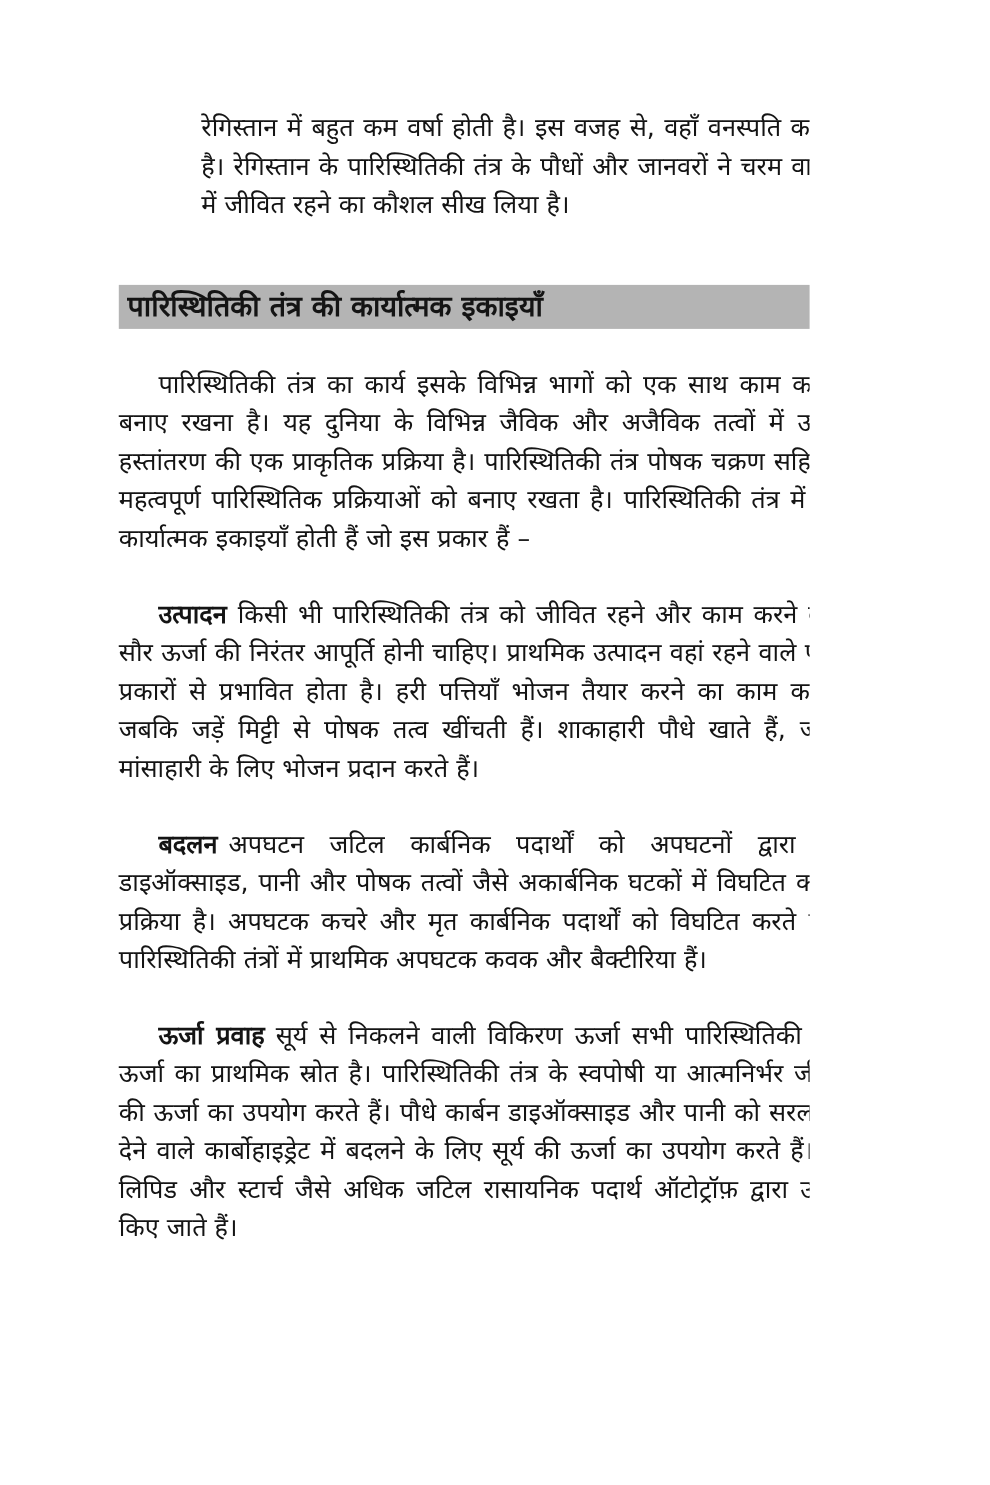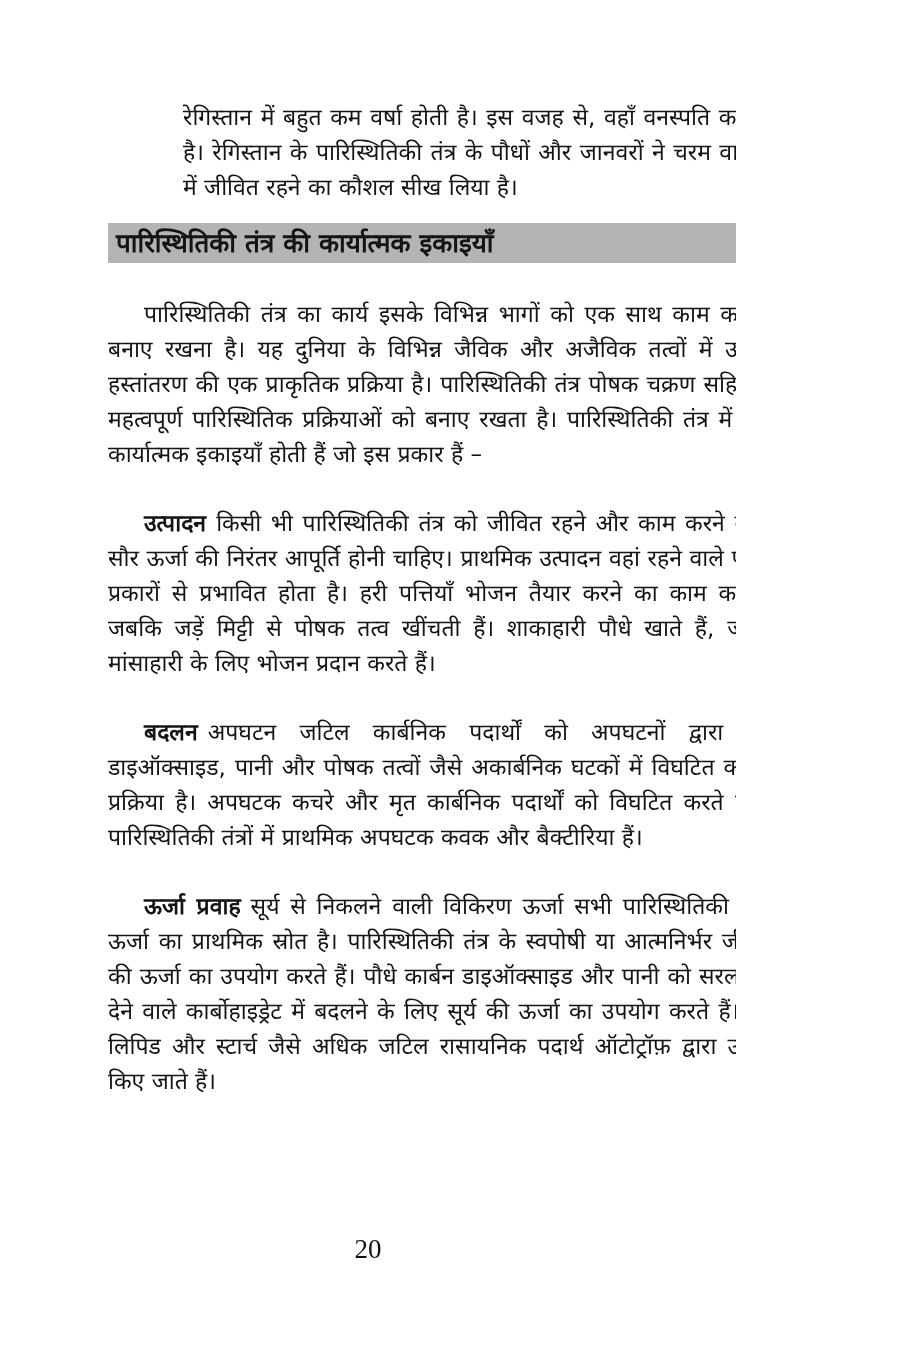--- a/index.html
+++ b/index.html
@@ -26,21 +26,21 @@
   .body-text {
     font-size: 23px;
     line-height: 35px;
     text-align: justify;
     margin: 0;
   }
   .intro-paragraph {
     margin-left: 75px;
   }
   .section-heading {
-    margin-top: 18px;
+    margin-top: 54px;
     font-weight: bold;
     font-size: 26px;
     line-height: 38px;
     padding: 1px 8px;
     text-align: left;
   }
   .paragraph {
     margin-top: 34px;
     text-indent: 36px;
   }
@@ -72,14 +72,13 @@
     <p class="body-text paragraph">पारिस्थितिकी तंत्र का कार्य इसके विभिन्न भागों को एक साथ काम करते हुए बनाए रखना है। यह दुनिया के विभिन्न जैविक और अजैविक तत्वों में ऊर्जा के हस्तांतरण की एक प्राकृतिक प्रक्रिया है। पारिस्थितिकी तंत्र पोषक चक्रण सहित सभी महत्वपूर्ण पारिस्थितिक प्रक्रियाओं को बनाए रखता है। पारिस्थितिकी तंत्र में विभिन्न कार्यात्मक इकाइयाँ होती हैं जो इस प्रकार हैं –</p>
 
     <p class="body-text paragraph"><span class="term">उत्पादन</span><span>किसी भी पारिस्थितिकी तंत्र को जीवित रहने और काम करने के लिए सौर ऊर्जा की निरंतर आपूर्ति होनी चाहिए। प्राथमिक उत्पादन वहां रहने वाले पौधों के प्रकारों से प्रभावित होता है। हरी पत्तियाँ भोजन तैयार करने का काम करती हैं, जबकि जड़ें मिट्टी से पोषक तत्व खींचती हैं। शाकाहारी पौधे खाते हैं, जो फिर मांसाहारी के लिए भोजन प्रदान करते हैं।</span></p>
 
     <p class="body-text paragraph"><span class="term">बदलन</span><span>अपघटन जटिल कार्बनिक पदार्थों को अपघटनों द्वारा कार्बन डाइऑक्साइड, पानी और पोषक तत्वों जैसे अकार्बनिक घटकों में विघटित करने की प्रक्रिया है। अपघटक कचरे और मृत कार्बनिक पदार्थों को विघटित करते हैं। कई पारिस्थितिकी तंत्रों में प्राथमिक अपघटक कवक और बैक्टीरिया हैं।</span></p>
 
     <p class="body-text paragraph"><span class="term">ऊर्जा प्रवाह</span><span>सूर्य से निकलने वाली विकिरण ऊर्जा सभी पारिस्थितिकी तंत्रों में ऊर्जा का प्राथमिक स्रोत है। पारिस्थितिकी तंत्र के स्वपोषी या आत्मनिर्भर जीव सूर्य की ऊर्जा का उपयोग करते हैं। पौधे कार्बन डाइऑक्साइड और पानी को सरल, ऊर्जा देने वाले कार्बोहाइड्रेट में बदलने के लिए सूर्य की ऊर्जा का उपयोग करते हैं।प्रोटीन, लिपिड और स्टार्च जैसे अधिक जटिल रासायनिक पदार्थ ऑटोट्रॉफ़ द्वारा उत्पादित किए जाते हैं।</span></p>
 
   </div>
 
-  <div class="page-number">20</div>
 </div>
 
 </body></html>

